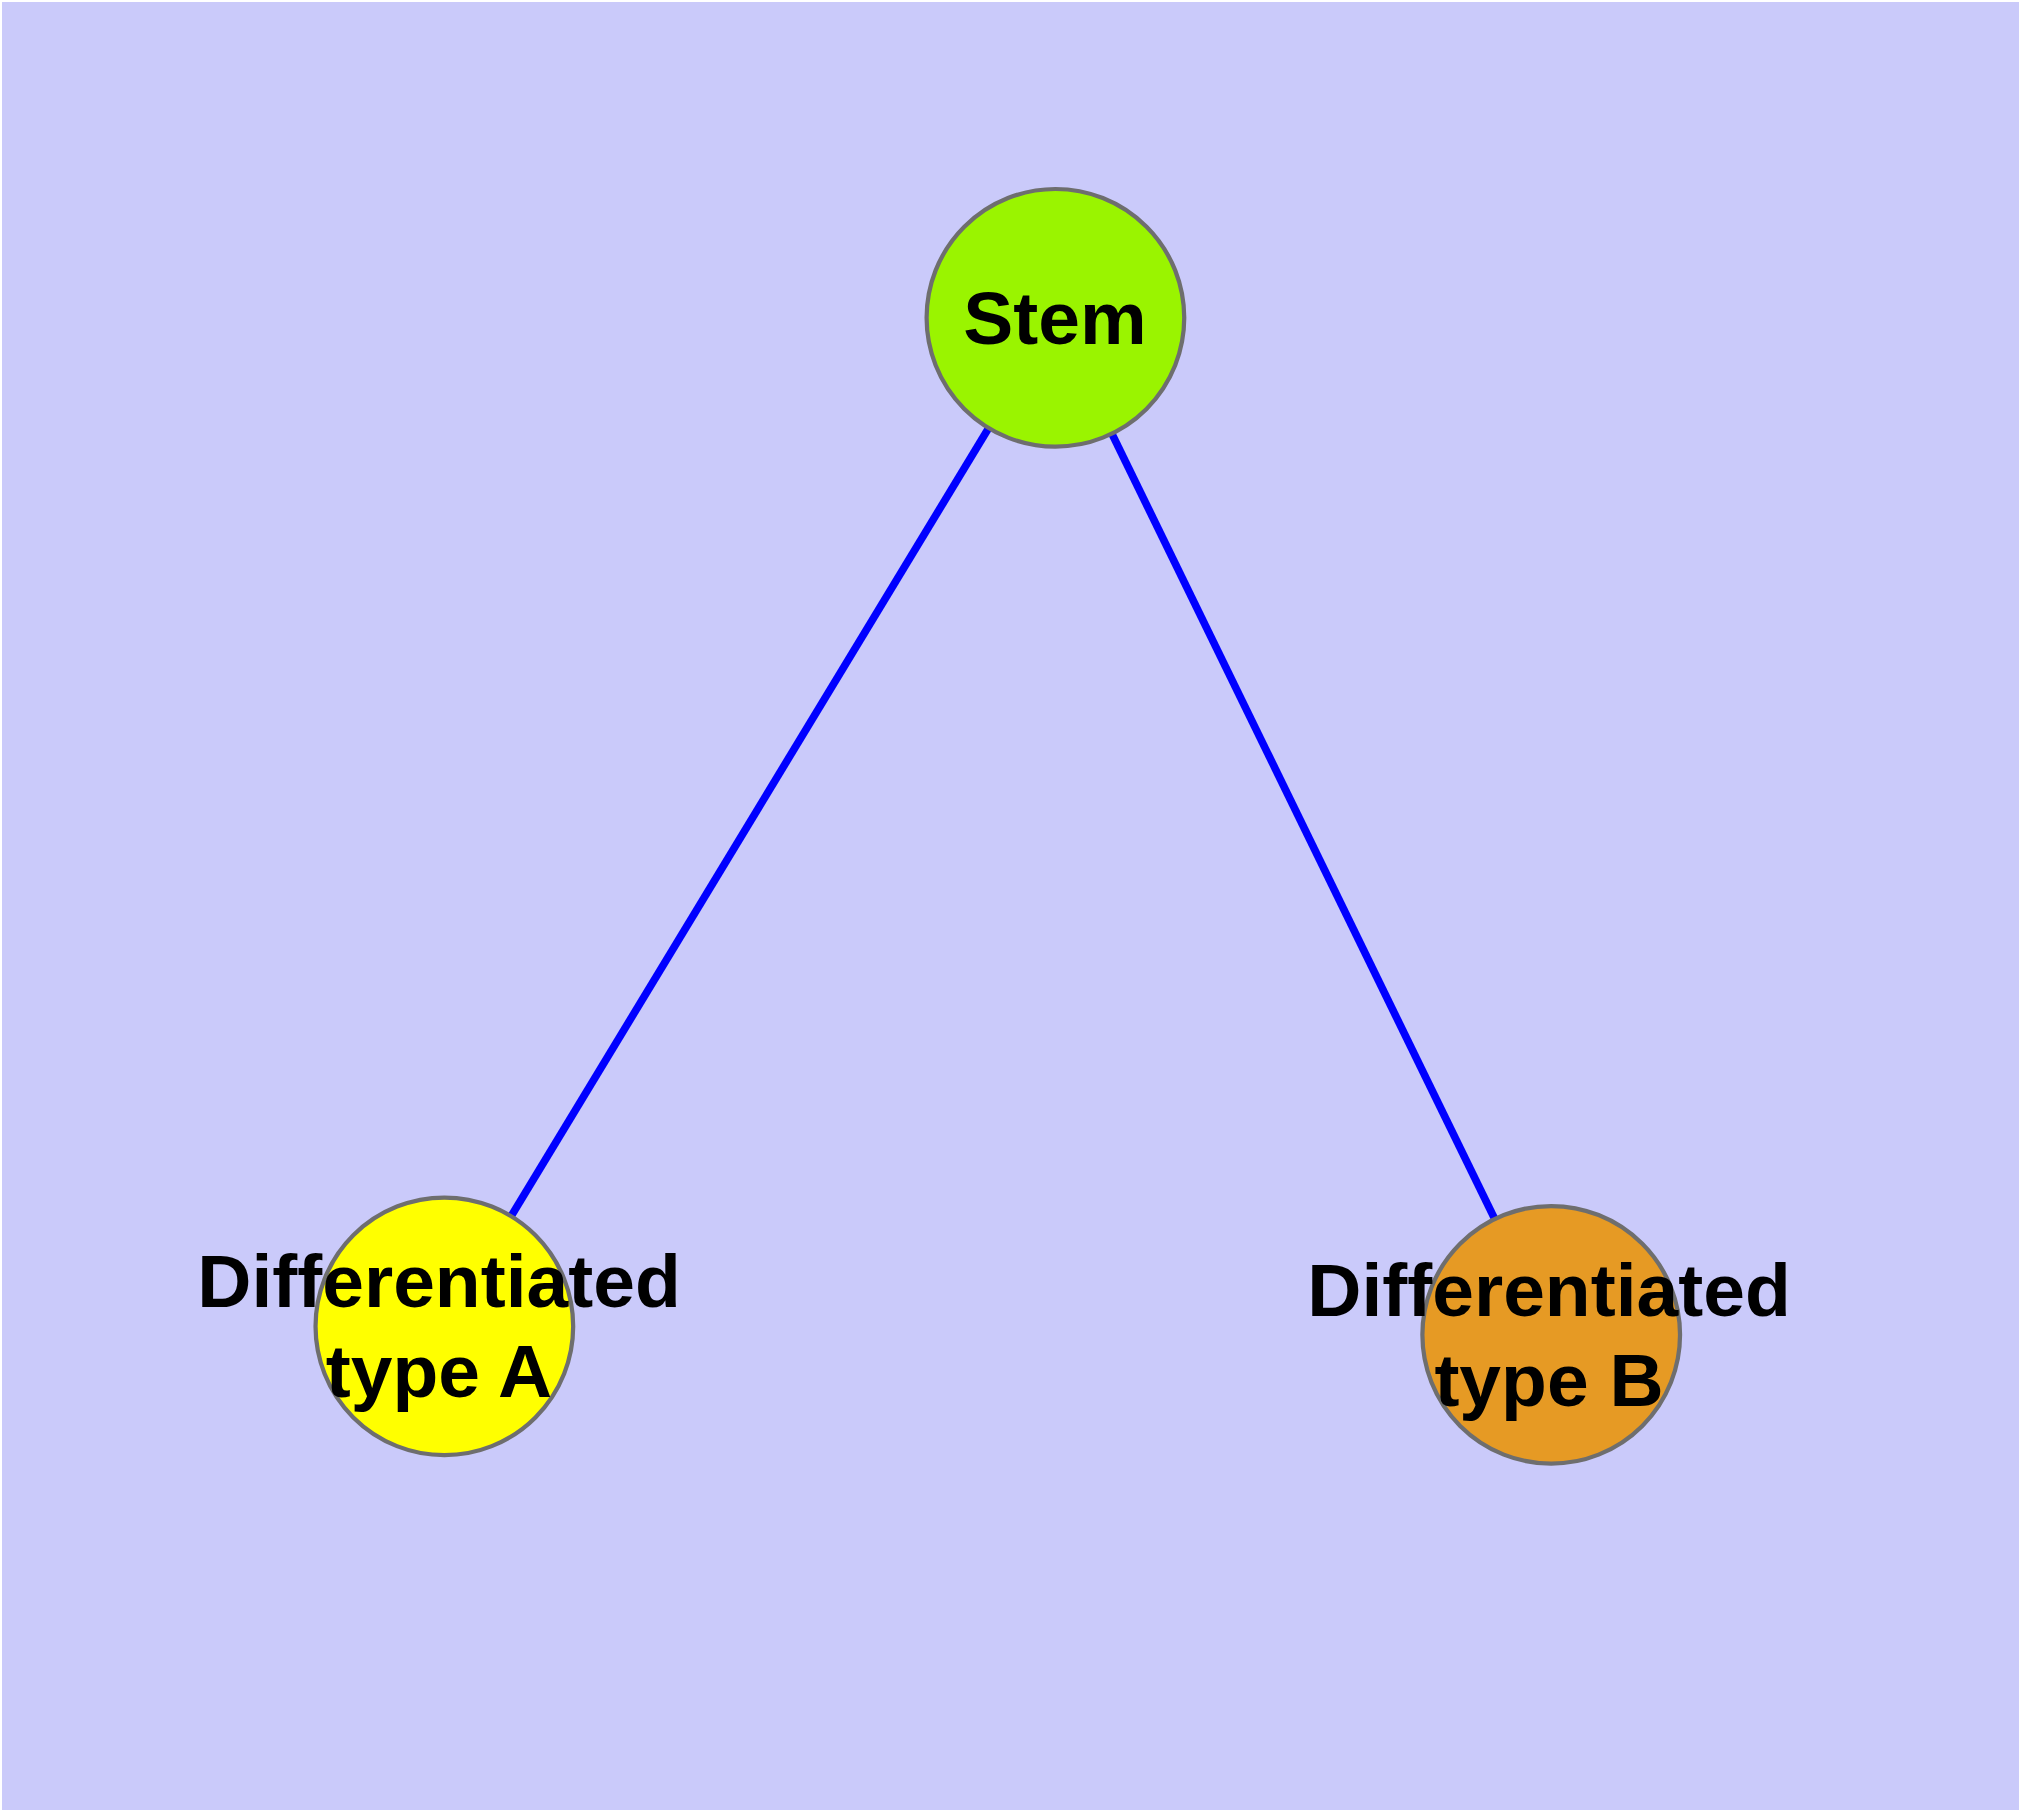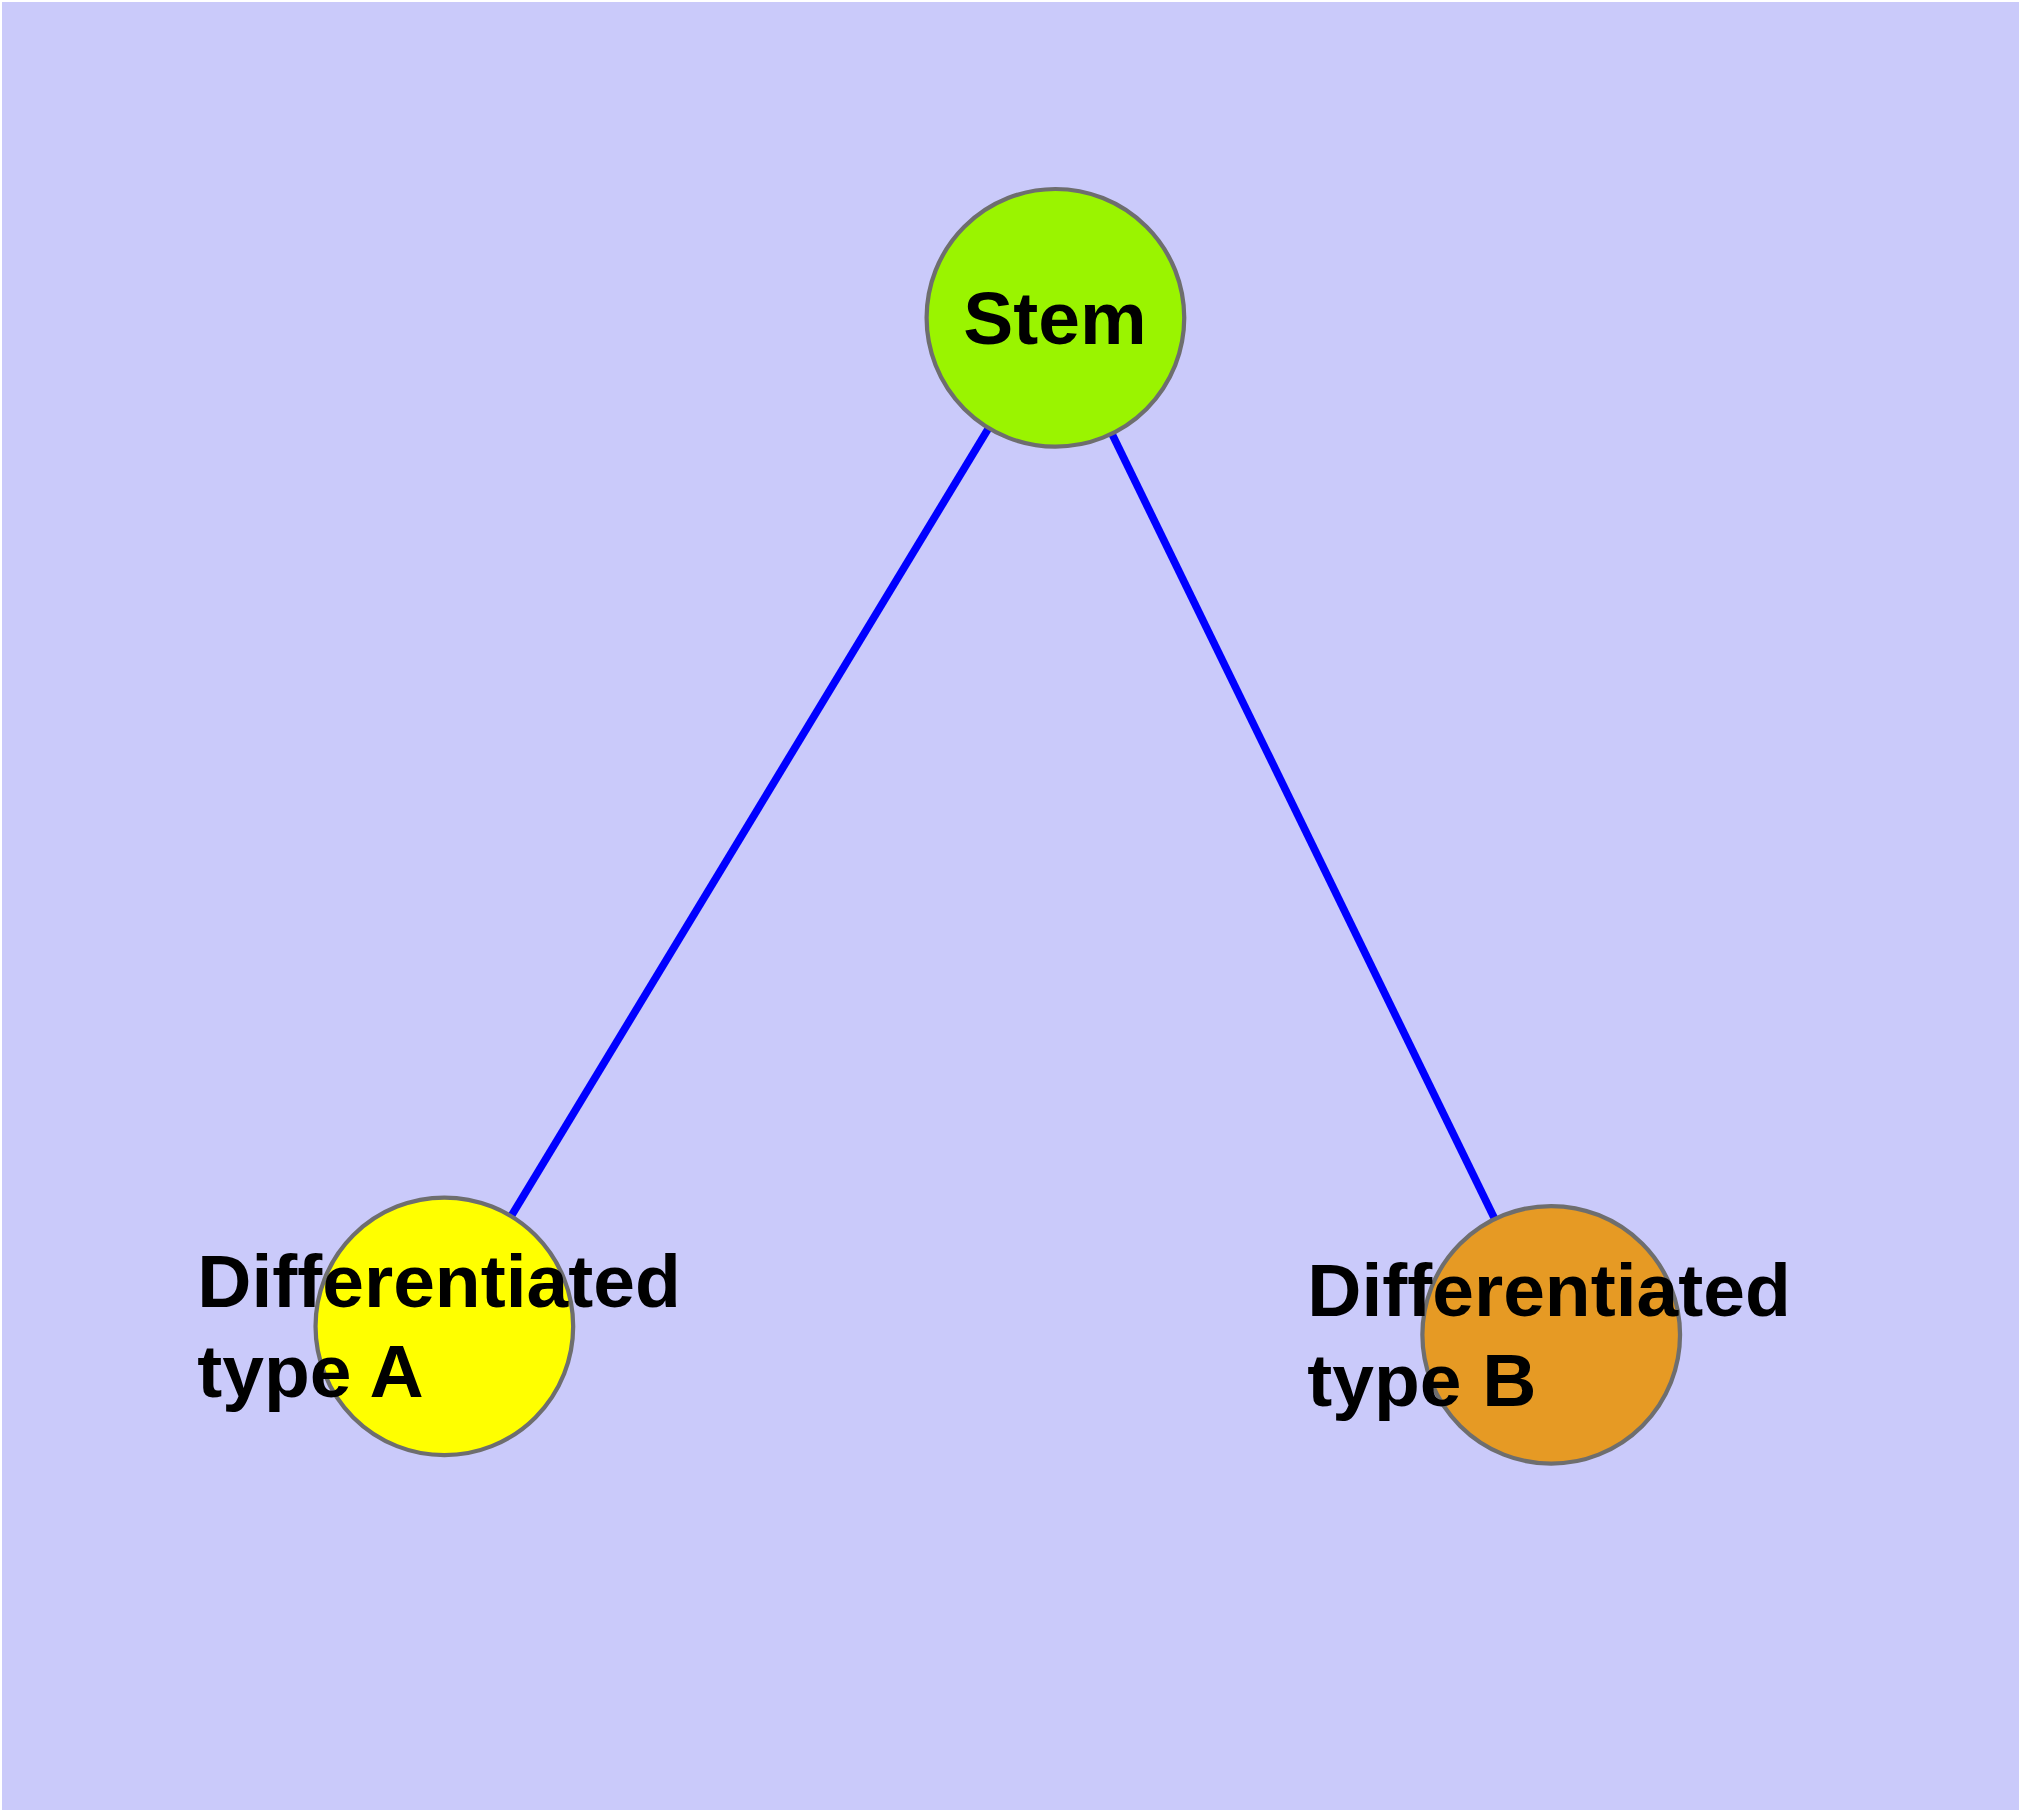--- a/index.html
+++ b/index.html
@@ -39,20 +39,21 @@
     stroke: #6E6E6E;
     stroke-width: 5;
   }
   .node-label {
     position: absolute;
     transform: translate(-50%, -50%);
     font-weight: bold;
     font-size: 75px;
     line-height: 1.2;
     color: #000000;
+    text-align: center;
     white-space: pre-line;
     pointer-events: none;
   }
   .label-stem   { left: 1055px; top: 318px;  }
   .label-type-a { left: 439px;  top: 1326px; }
   .label-type-b { left: 1549px; top: 1335px; }
 </style>
 </head>
 <body>
 

